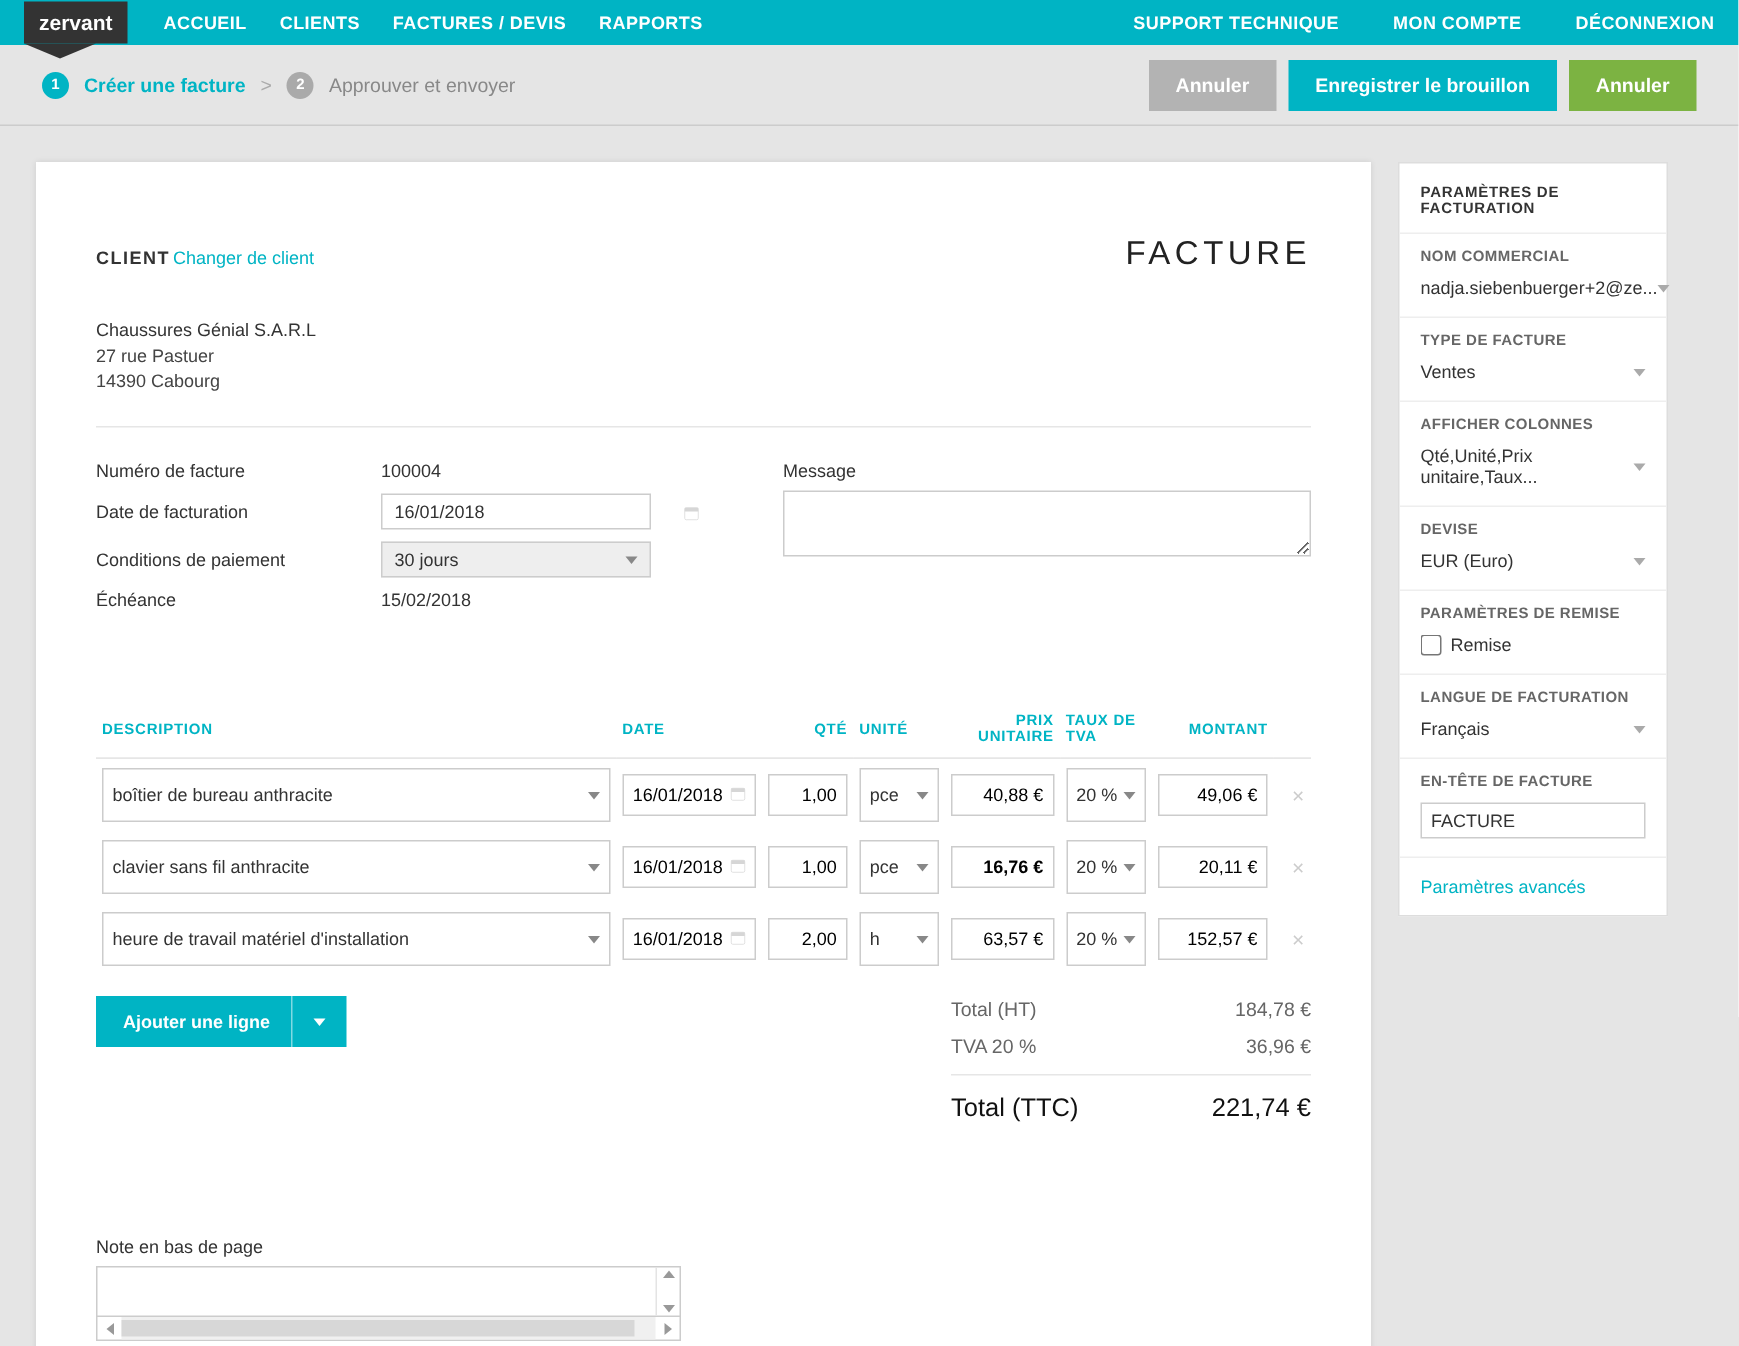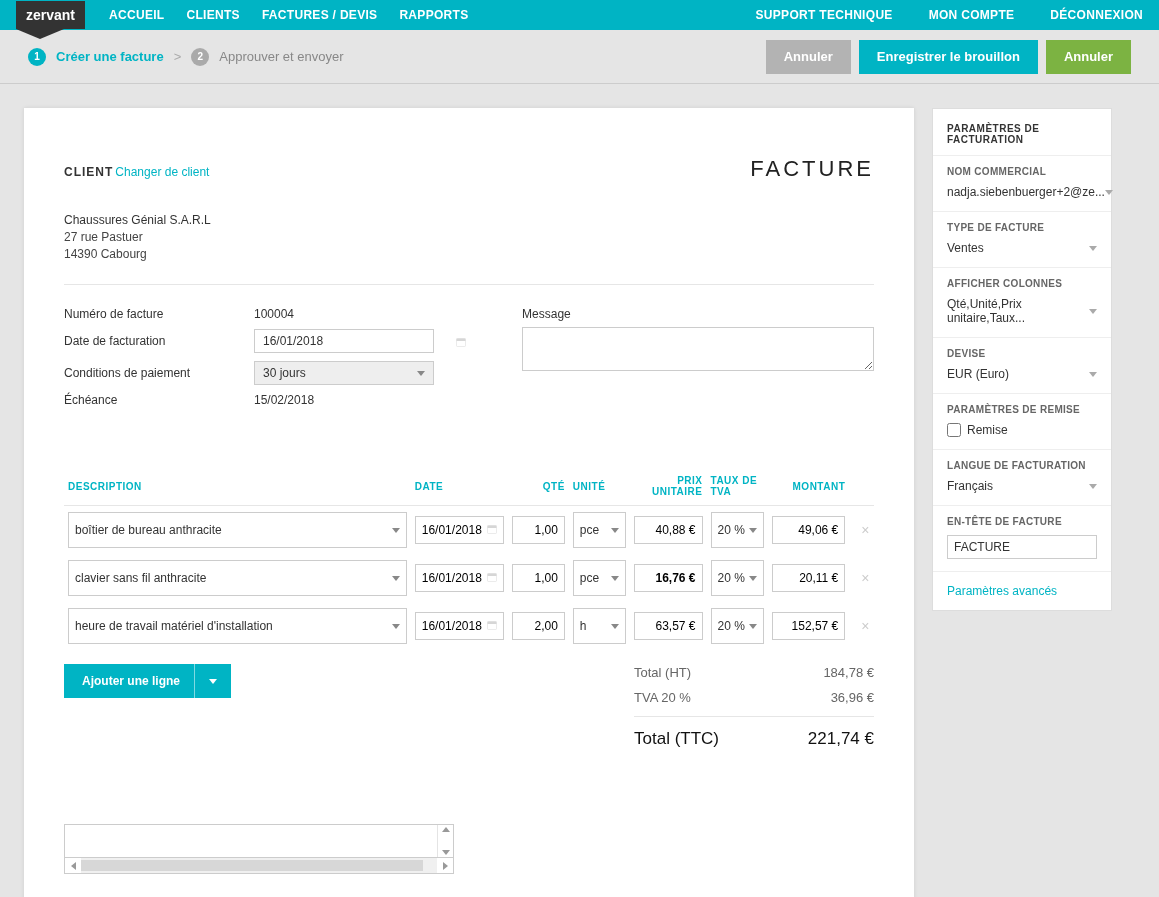--- a/index.html
+++ b/index.html
@@ -458,20 +458,21 @@
             <span>36,96 €</span>
           </div>
           <div class="trow grand">
             <span>Total (TTC)</span>
             <span>221,74 €</span>
           </div>
         </div>
       </div>
 
       <div class="footer-note">
+        <div>Note en bas de page</div>
         <div class="note-box">
           <div class="scroll-v">
             <div class="arrow-up"></div>
             <div class="arrow-down"></div>
           </div>
         </div>
         <div class="note-hscroll">
           <div class="arrow-l">
               <div class="al"></div>
             </div>

